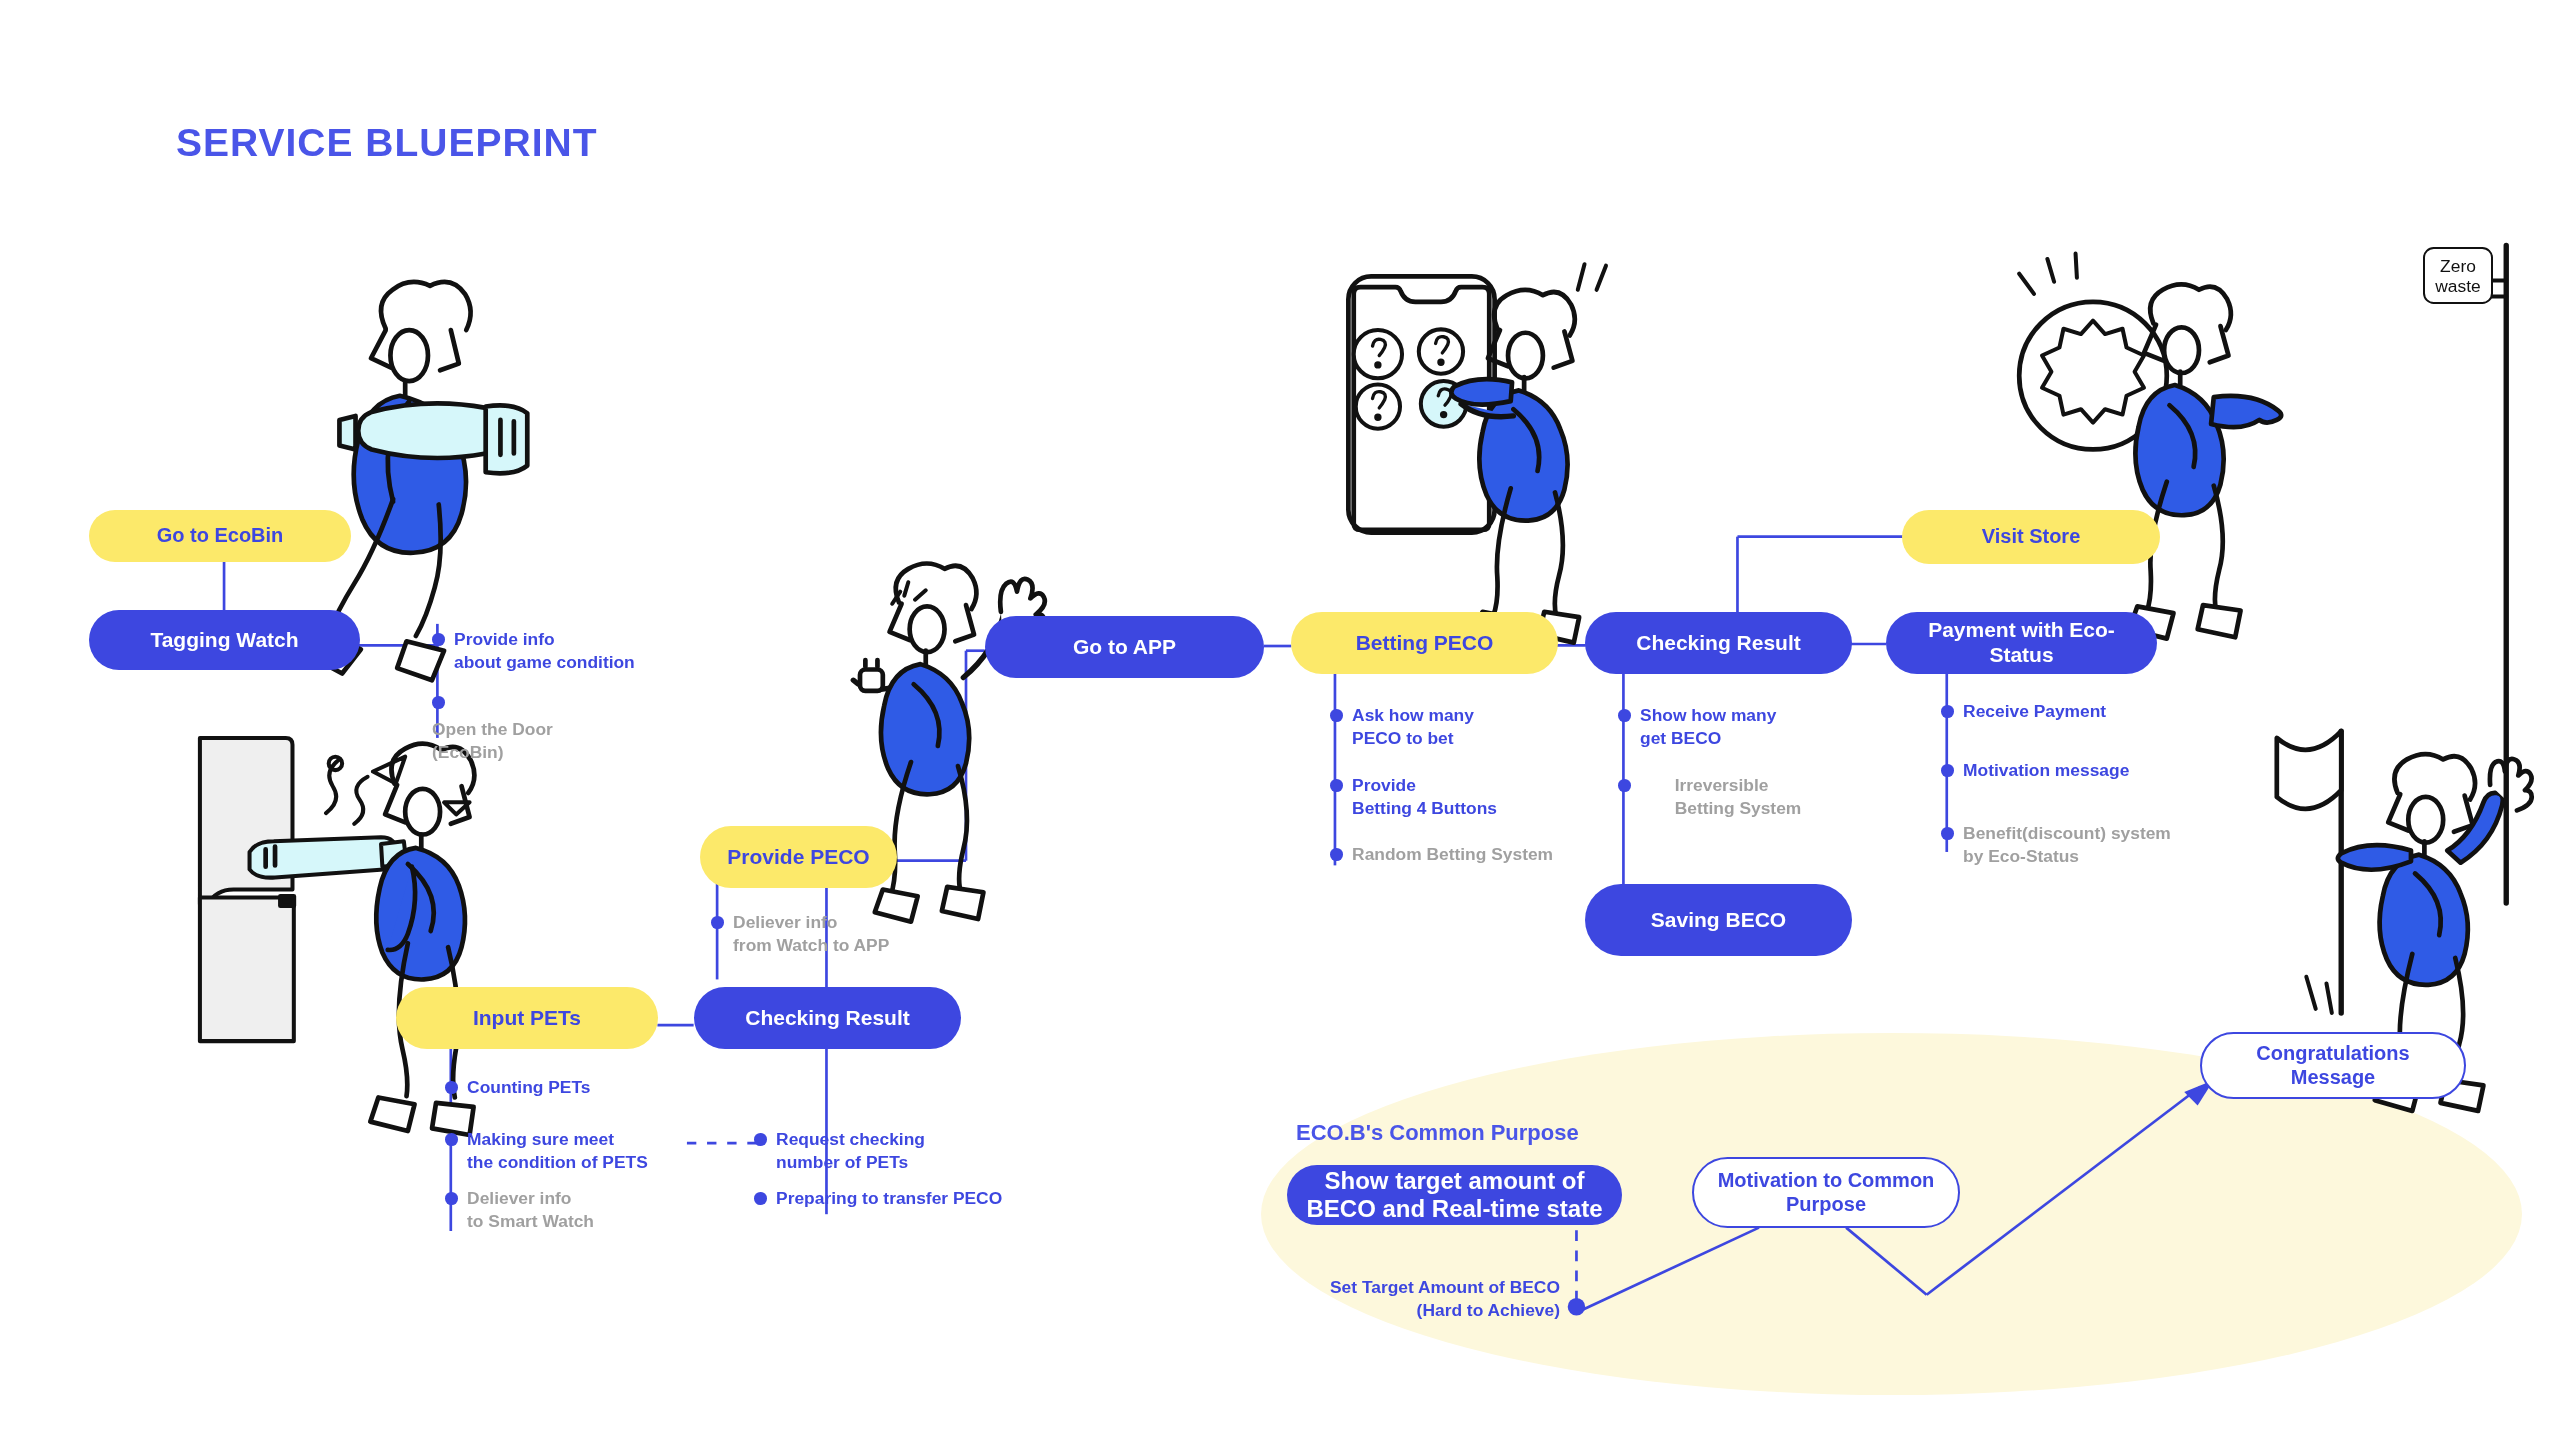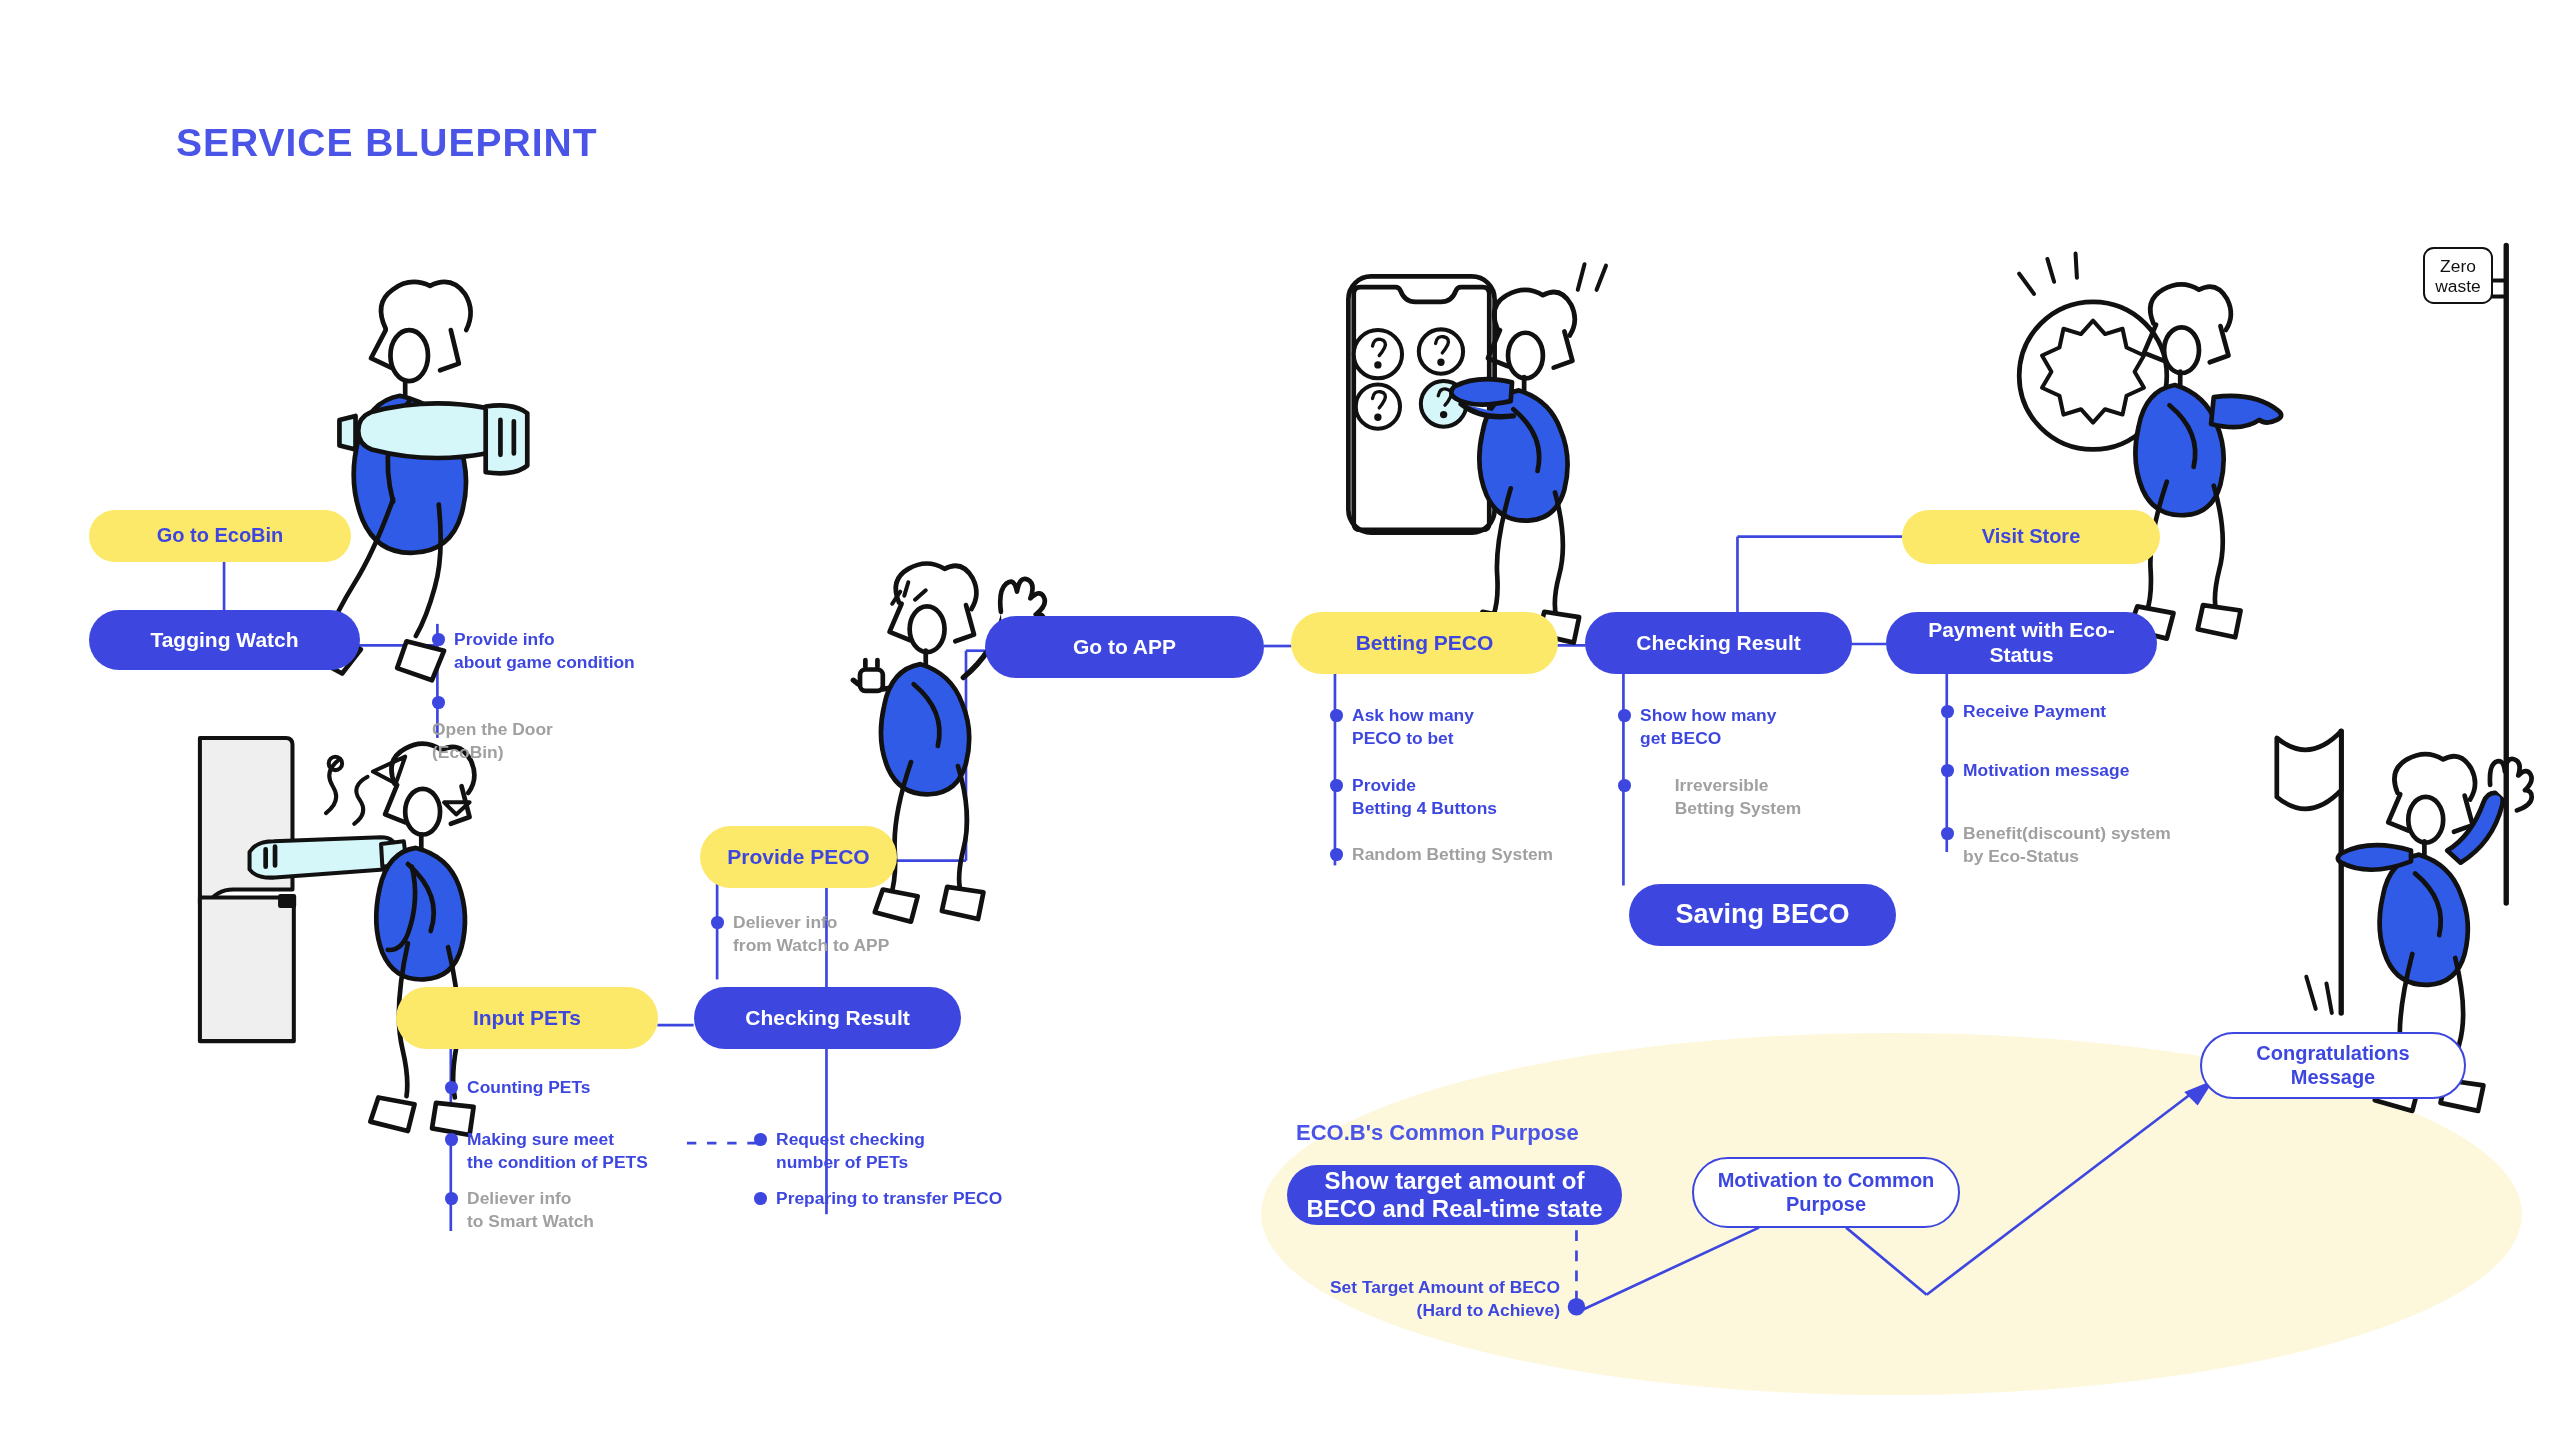--- a/index.html
+++ b/index.html
@@ -347,21 +347,21 @@
   <div class="pill blue" style="left:694px; top:987px; width:267px; height:62px; font-size:21px;">Checking Result</div>
 
   <div class="pill yellow" style="left:700px; top:826px; width:197px; height:62px; font-size:21px;">Provide PECO</div>
 
   <div class="pill blue" style="left:985px; top:616px; width:279px; height:62px; font-size:21px;">Go to APP</div>
 
   <div class="pill yellow" style="left:1291px; top:612px; width:267px; height:62px; font-size:21px;">Betting PECO</div>
 
   <div class="pill blue" style="left:1585px; top:612px; width:267px; height:62px; font-size:21px;">Checking Result</div>
 
-  <div class="pill blue" style="left:1629px; top:884px; width:267px; height:62px; font-size:27px;">Saving BECO</div>
+  <div class="pill blue" style="left:1585px; top:884px; width:267px; height:72px; font-size:21px;">Saving BECO</div>
 
   <div class="pill yellow" style="left:1902px; top:510px; width:258px; height:54px; font-size:20px;">Visit Store</div>
 
   <div class="pill blue" style="left:1886px; top:612px; width:271px; height:62px; font-size:21px;">Payment with Eco-Status</div>
 
   <div class="pill outline" style="left:2200px; top:1032px; width:266px; height:67px; font-size:20px;">Congratulations
 Message</div>
 
   <div class="pill blue" style="left:1287px; top:1165px; width:335px; height:60px; font-size:24px;">Show target amount of BECO
 and Real-time state</div>

